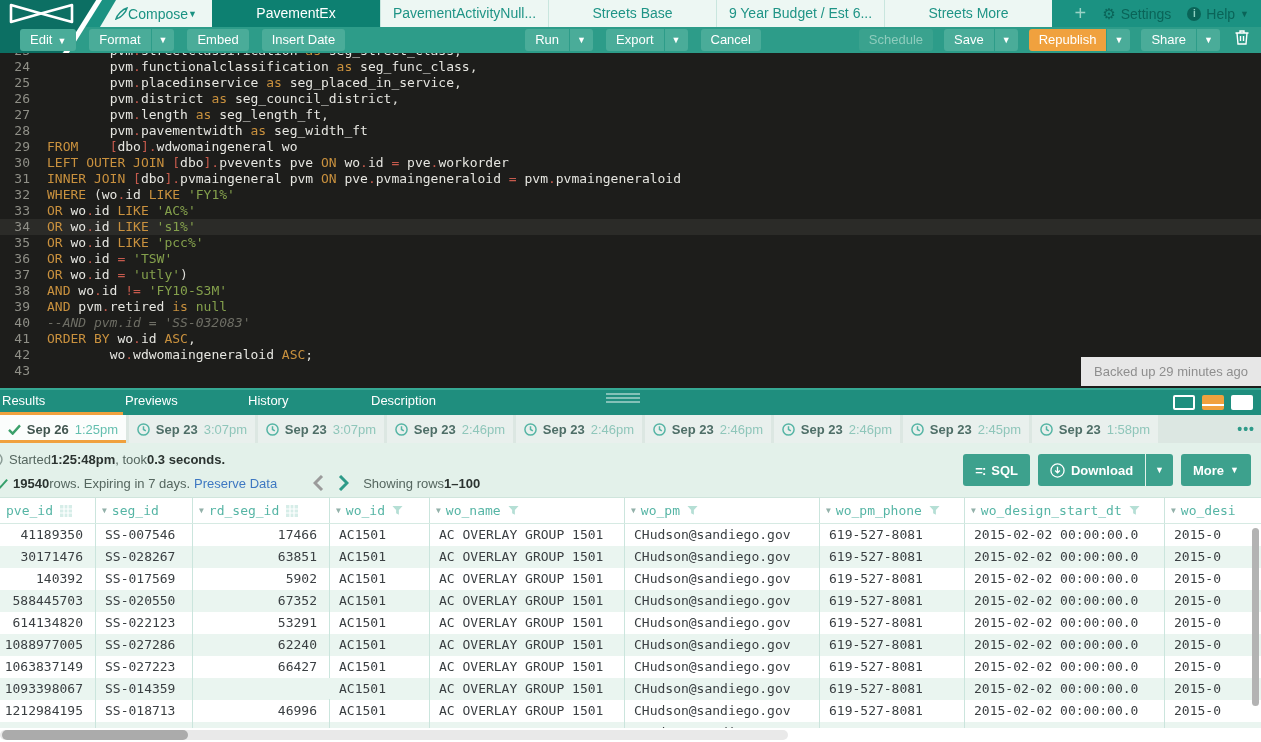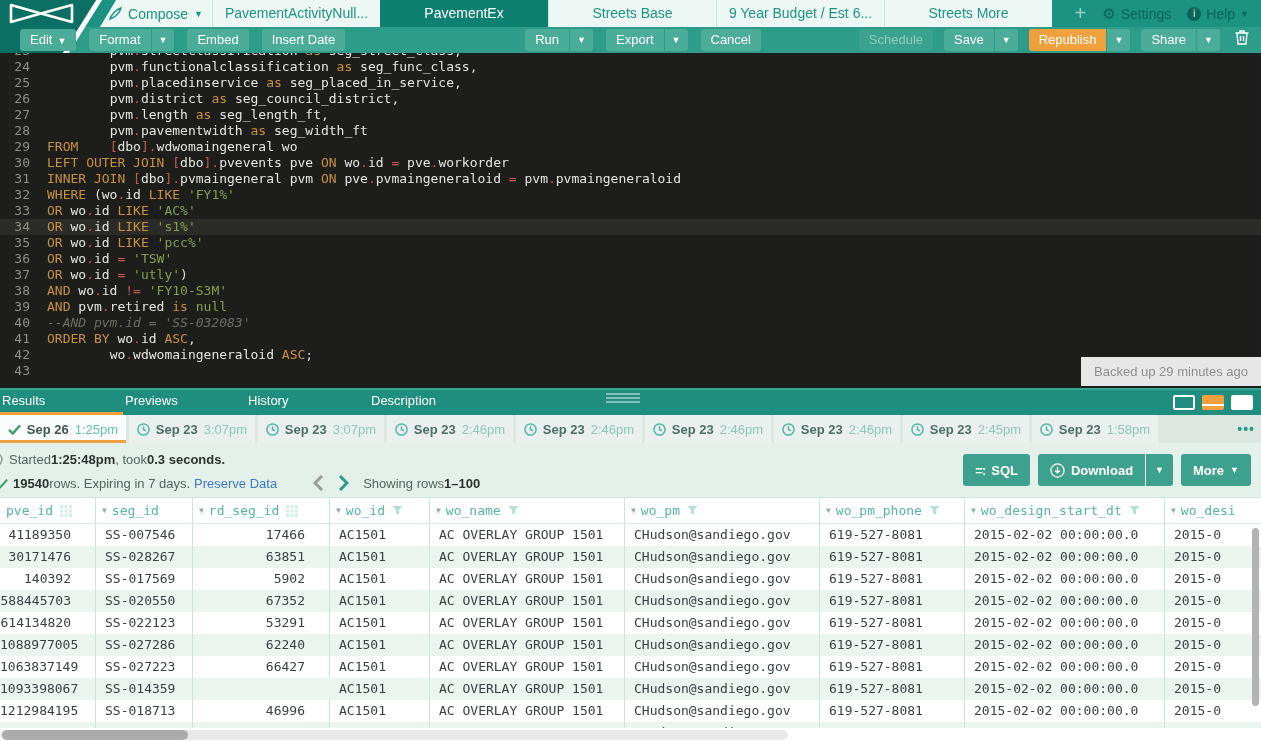--- a/index.html
+++ b/index.html
@@ -4,21 +4,21 @@
 <style>
   html,body{margin:0;padding:0;background:#cfd8d5;}
   *{box-sizing:border-box;}
   #app{position:relative;width:1261px;height:742px;overflow:hidden;background:#fff;
        font-family:"Liberation Sans",sans-serif;}
 
   
   .topbar{height:27px;background:var(--teal);display:flex;align-items:stretch;position:relative;}
   .logo-spacer{width:100px;flex:none;}
   .compose-tab{width:112px;flex:none;background:#EDF7F3;color:var(--teal);display:flex;align-items:center;
-     justify-content:center;gap:6px;font-size:14px;clip-path:polygon(16px 0,100% 0,100% 100%,0 100%);cursor:pointer;}
+     justify-content:center;font-size:14px;clip-path:polygon(16px 0,100% 0,100% 100%,0 100%);cursor:pointer;}
   .compose-caret{font-size:9px;}
   .wtab{width:168px;flex:none;line-height:27px;text-align:center;font-size:14px;background:#EDF7F3;
      color:#1F9486;border-left:1px solid #C9E6DE;cursor:pointer;overflow:hidden;white-space:nowrap;}
   .wtab.active{background:#0D8071;color:#fff;border-left:none;}
   .topbar-right{margin-left:auto;display:flex;align-items:center;gap:16px;padding-right:12px;color:#0A6458;font-size:14px;}
   .plus-btn{font-size:20px;color:#9AD3C6;cursor:pointer;line-height:27px;}
   .tb-item{display:flex;align-items:center;gap:5px;cursor:pointer;}
   .gear{font-size:15px;}
   .info-circle{width:14px;height:14px;border-radius:50%;background:#0A6458;color:#8FD0C2;font-size:10px;
      font-weight:bold;text-align:center;line-height:14px;}
@@ -108,21 +108,21 @@
      font-family:"DejaVu Sans Mono",monospace;font-size:13px;overflow:hidden;}
   .thead{display:flex;height:26px;line-height:25px;background:#fff;border-bottom:1px solid #D6EAE3;}
   .hcell{flex:none;display:flex;align-items:center;color:#56B5A5;border-right:1px solid #CBE5DD;
      padding-left:6px;overflow:hidden;white-space:nowrap;cursor:pointer;}
   .hcaret{font-size:8px;color:#93B1AA;margin-right:5px;}
   .hic{margin-left:7px;display:flex;color:#B5DFD5;}
   .trow{display:flex;height:22px;line-height:22px;}
   .trow:nth-child(even){background:#EAF5F0;}
   .cell{flex:none;border-right:1px solid #CBE5DD;color:#3A3F42;overflow:hidden;white-space:nowrap;}
   .cell.al{padding-left:9px;text-align:left;}
-  .cell.ar{padding-right:24px;text-align:right;}
+  .cell.ar{padding-right:12px;text-align:right;}
   .vscroll{position:absolute;right:2px;top:30px;width:7px;height:178px;background:#B3B3B3;border-radius:4px;cursor:pointer;}
   .hscroll-strip{position:absolute;left:0;bottom:0;width:100%;height:14px;background:#fff;}
   .hs-track{position:absolute;left:0;top:2px;width:788px;height:10px;background:#E9E9E9;border-radius:5px;}
   .hs-thumb{position:absolute;left:2px;top:2px;width:186px;height:10px;background:#ABABAB;border-radius:5px;cursor:pointer;}
 </style>
 </head>
 <body>
 
 <div id="app">
 
@@ -131,22 +131,22 @@
     <div class="compose-tab">
       <span style="display:flex">
         <svg width="13" height="13" viewBox="0 0 14 14">
             <path d="M1 13c1-4 7-11 12-12-1 5-8 11-10 11z" fill="none" stroke="#1F9486" stroke-width="1.6"></path>
           </svg>
       </span>
       <span>Compose</span>
       <span class="compose-caret">▼</span>
     </div>
     <div id="workbook-tabs" style="display:flex">
+        <div class="wtab active">PavementEx</div>
         <div class="wtab">PavementActivityNull...</div>
-        <div class="wtab active">PavementEx</div>
         <div class="wtab">Streets Base</div>
         <div class="wtab">9 Year Budget / Est 6...</div>
         <div class="wtab">Streets More</div>
       </div>
     <div class="topbar-right">
       <span class="plus-btn">+</span>
       <span class="tb-item">
         <span class="gear">⚙</span>
         <span>Settings</span>
       </span>

